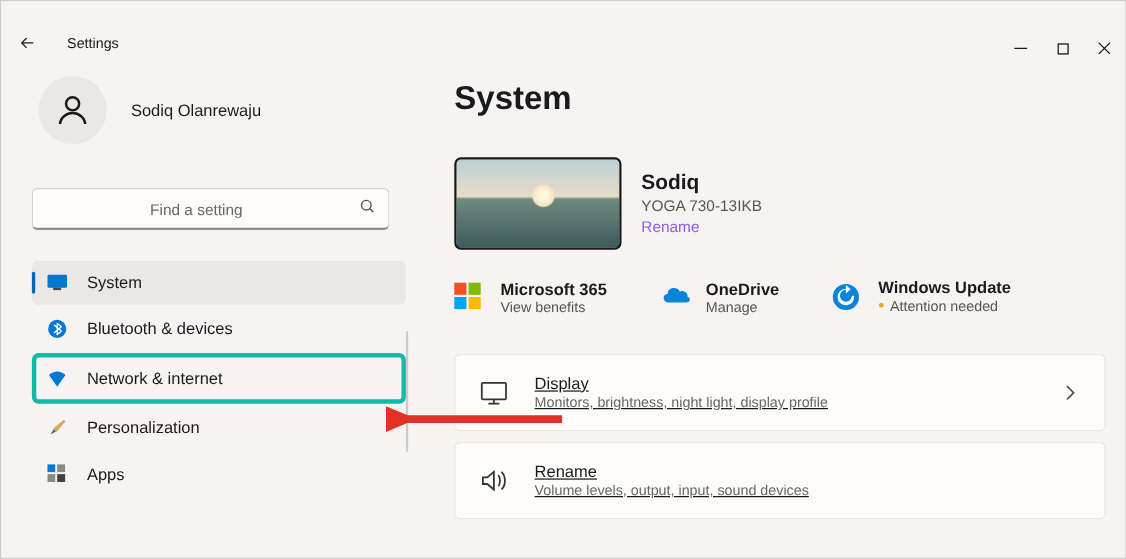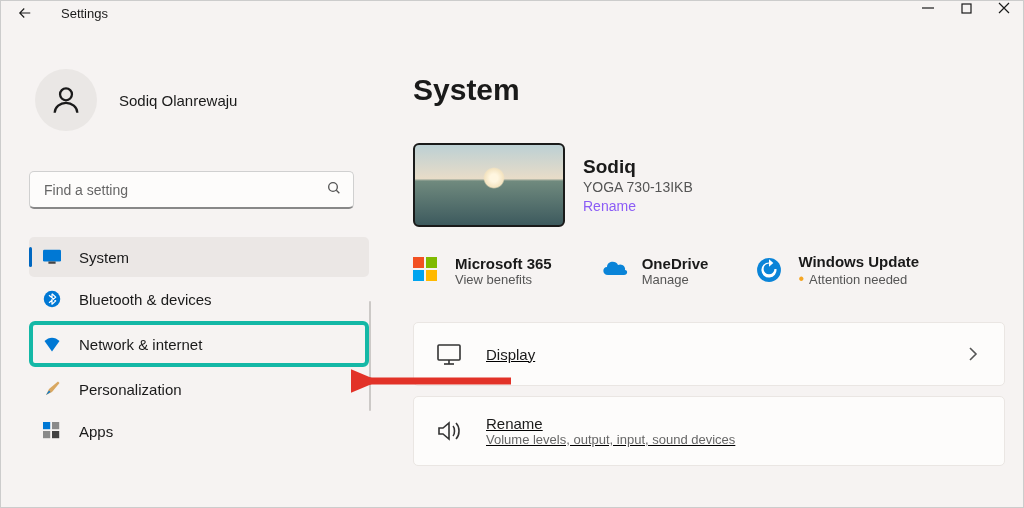--- a/index.html
+++ b/index.html
@@ -1,33 +1,33 @@
 <!DOCTYPE html>
 <html><head>
   <meta charset="utf-8">
   <style>
     * { box-sizing: border-box; margin: 0; padding: 0; font-family: 'Segoe UI', sans-serif; }
     body { background: #f6f3f2; width: 1024px; height: 508px; overflow: hidden; position: relative; border: 1px solid #ccc; }
     
-    .titlebar { height: 50px; display: flex; align-items: flex-start; padding: 0 12px; justify-content: space-between; }
+    .titlebar { height: 50px; display: flex; align-items: flex-end; padding: 0 12px; justify-content: space-between; }
     .titlebar-left { display: flex; align-items: center; gap: 24px; }
     .back-btn { width: 24px; height: 24px; display: flex; align-items: center; justify-content: center; cursor: pointer; }
     .title { font-size: 13px; color: #1a1a1a; }
     .window-controls { display: flex; gap: 24px; align-items: center; }
     .win-ctrl { width: 14px; height: 14px; cursor: pointer; display:flex; align-items:center; justify-content:center; }
     
     .content { display: flex; height: calc(100% - 50px); }
     
     .sidebar { width: 370px; padding: 18px 18px 0 28px; display: flex; flex-direction: column; position: relative; }
     .profile { display: flex; align-items: center; gap: 22px; margin-bottom: 40px; padding-left: 6px; }
     .avatar { width: 62px; height: 62px; border-radius: 50%; background: #eae7e5; display: flex; align-items: center; justify-content: center; }
     .profile-name { font-size: 15px; color: #1a1a1a; font-weight: 400; }
     
     .search-wrap { position: relative; margin-bottom: 28px; width: 325px; }
-    .search-input { width: 100%; height: 38px; border: 1px solid #d0d0d0; border-bottom: 2px solid #888; border-radius: 5px; background: #fdfcfb; padding: 0 40px 0 14px; font-size: 14px; color: #555; outline: none; }
+    .search-input { width: 100%; height: 38px; border: 1px solid #d0d0d0; border-bottom: 2px solid #888; border-radius: 5px; background: #fdfcfb; padding: 0 40px 0 14px; font-size: 14px; color: #555; outline: none; text-align: center; }
     .search-input::placeholder { color: #666; }
     .search-icon { position: absolute; right: 12px; top: 50%; transform: translateY(-50%); }
     
     .nav { display: flex; flex-direction: column; gap: 2px; position: relative; }
     .nav-item { display: flex; align-items: center; gap: 18px; height: 40px; padding: 0 14px; border-radius: 5px; cursor: pointer; position: relative; width: 340px; }
     .nav-item.selected { background: #ebe7e5; }
     .nav-item.selected::before { content: ''; position: absolute; left: 0; top: 10px; bottom: 10px; width: 3px; background: #0067c0; border-radius: 2px; }
     .nav-item.highlighted { border: 4px solid #14b8a6; border-radius: 6px; padding: 0 10px; height: 46px; }
     .nav-icon { width: 18px; height: 18px; flex-shrink: 0; display: flex; align-items: center; justify-content: center; }
     .nav-label { font-size: 15px; color: #1a1a1a; }
@@ -228,20 +228,21 @@
       <div class="setting-row">
         <span class="setting-icon">
           <svg width="26" height="24" viewBox="0 0 26 24" fill="none" stroke="#333" stroke-width="1.6">
               <rect x="2" y="3" width="22" height="15" rx="1"></rect>
               <line x1="8" y1="22" x2="18" y2="22"></line>
               <line x1="13" y1="18" x2="13" y2="22"></line>
             </svg>
         </span>
         <div class="setting-text">
           <div class="setting-title">Display</div>
+          <div class="setting-sub">Monitors, brightness, night light, display profile</div>
         </div>
         <span class="chevron">
           <svg width="10" height="14" viewBox="0 0 8 14" fill="none" stroke="#555" stroke-width="1.6">
               <path d="M1 1l6 6-6 6"></path>
             </svg>
         </span>
       </div>
       <div class="setting-row">
         <span class="setting-icon">
           <svg width="26" height="22" viewBox="0 0 26 22" fill="none" stroke="#333" stroke-width="1.6">

